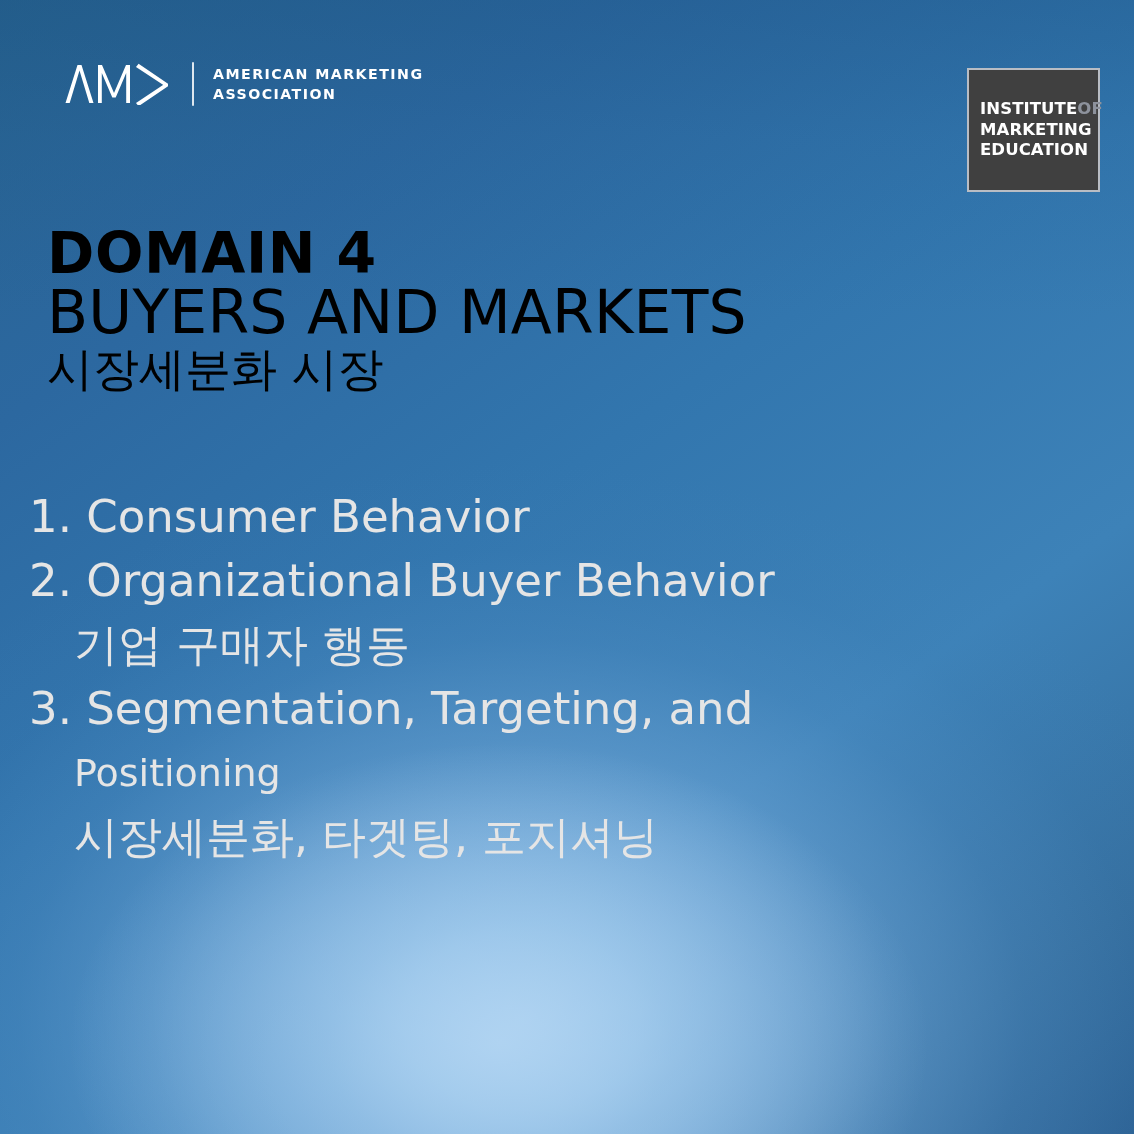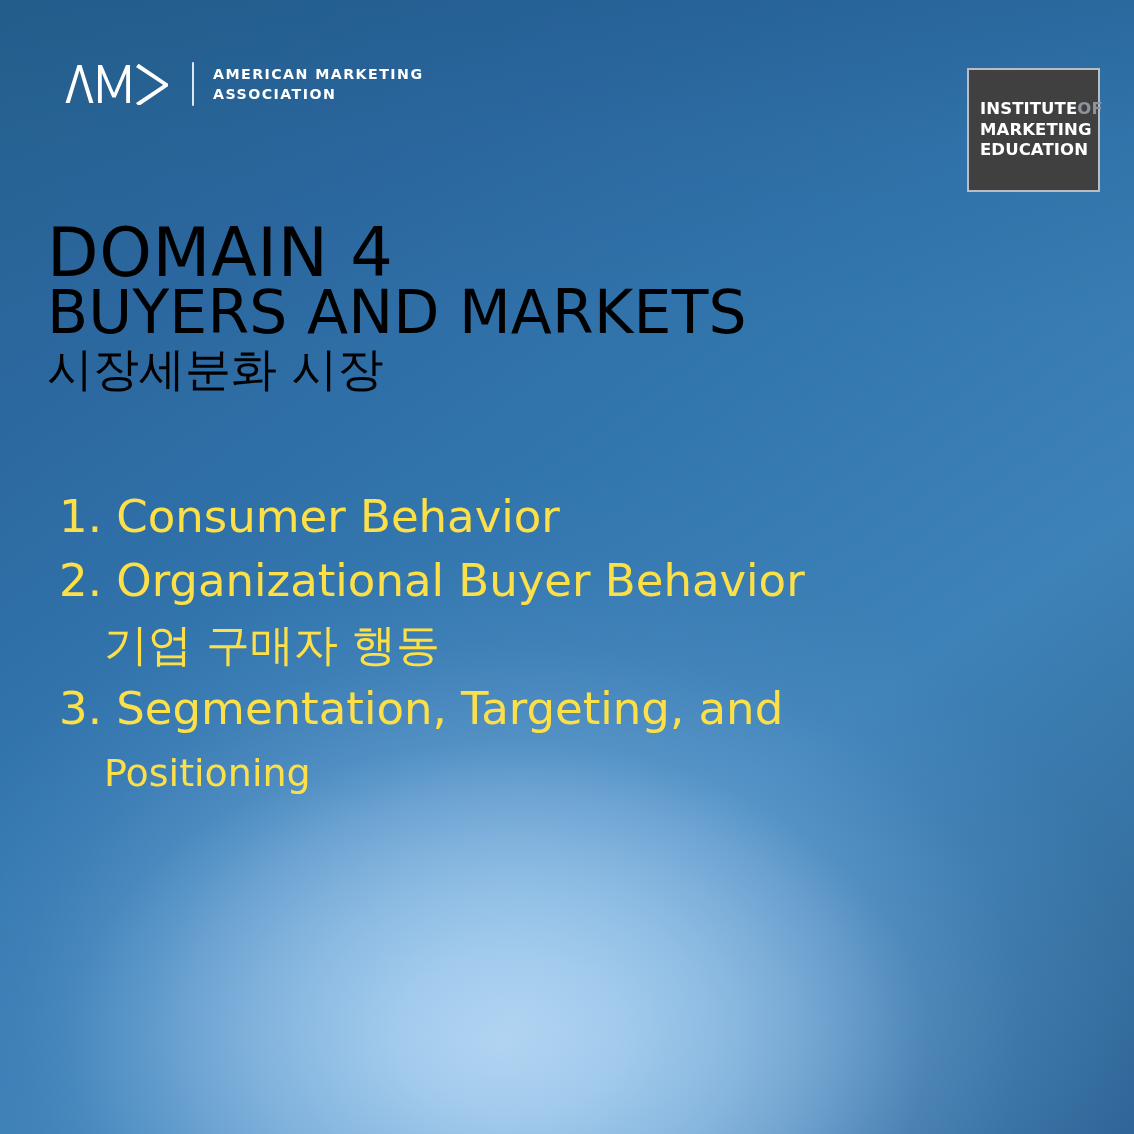--- a/index.html
+++ b/index.html
@@ -122,22 +122,22 @@
   .ime-of { color: #8d929c; }
 
   
   #title-block {
     position: absolute;
     left: 47px;
     top: 222px;
     color: #000000;
   }
   .h-domain {
-    font-size: 67px;
-    font-weight: normal;
+    font-size: 57px;
+    font-weight: bold;
     letter-spacing: 0.6px;
     line-height: 62px;
     white-space: nowrap;
   }
   .h-sub {
     font-size: 60px;
     font-weight: normal;
     letter-spacing: 0.2px;
     line-height: 56px;
     white-space: nowrap;
@@ -145,23 +145,23 @@
   .h-ko {
     font-size: 46px;
     font-weight: normal;
     line-height: 58px;
     white-space: nowrap;
   }
 
   
   #list-block {
     position: absolute;
-    left: 59px;
+    left: 29px;
     top: 485px;
-    color: #fde047;
+    color: #e5e5e5;
   }
   .item { margin-bottom: 0; }
   .en {
     font-size: 45px;
     font-weight: normal;
     line-height: 64px;
     white-space: nowrap;
   }
   .en-cont {
     font-size: 38px;
@@ -223,17 +223,18 @@
     </div>
 
     <div class="item">
       <div class="en">2. Organizational Buyer Behavior</div>
       <div class="ko">기업 구매자 행동</div>
     </div>
 
     <div class="item">
       <div class="en">3. Segmentation, Targeting, and</div>
       <div class="en-cont">Positioning</div>
+      <div class="ko">시장세분화, 타겟팅, 포지셔닝</div>
     </div>
 
   </div>
 
 </div>
 
 </body></html>

